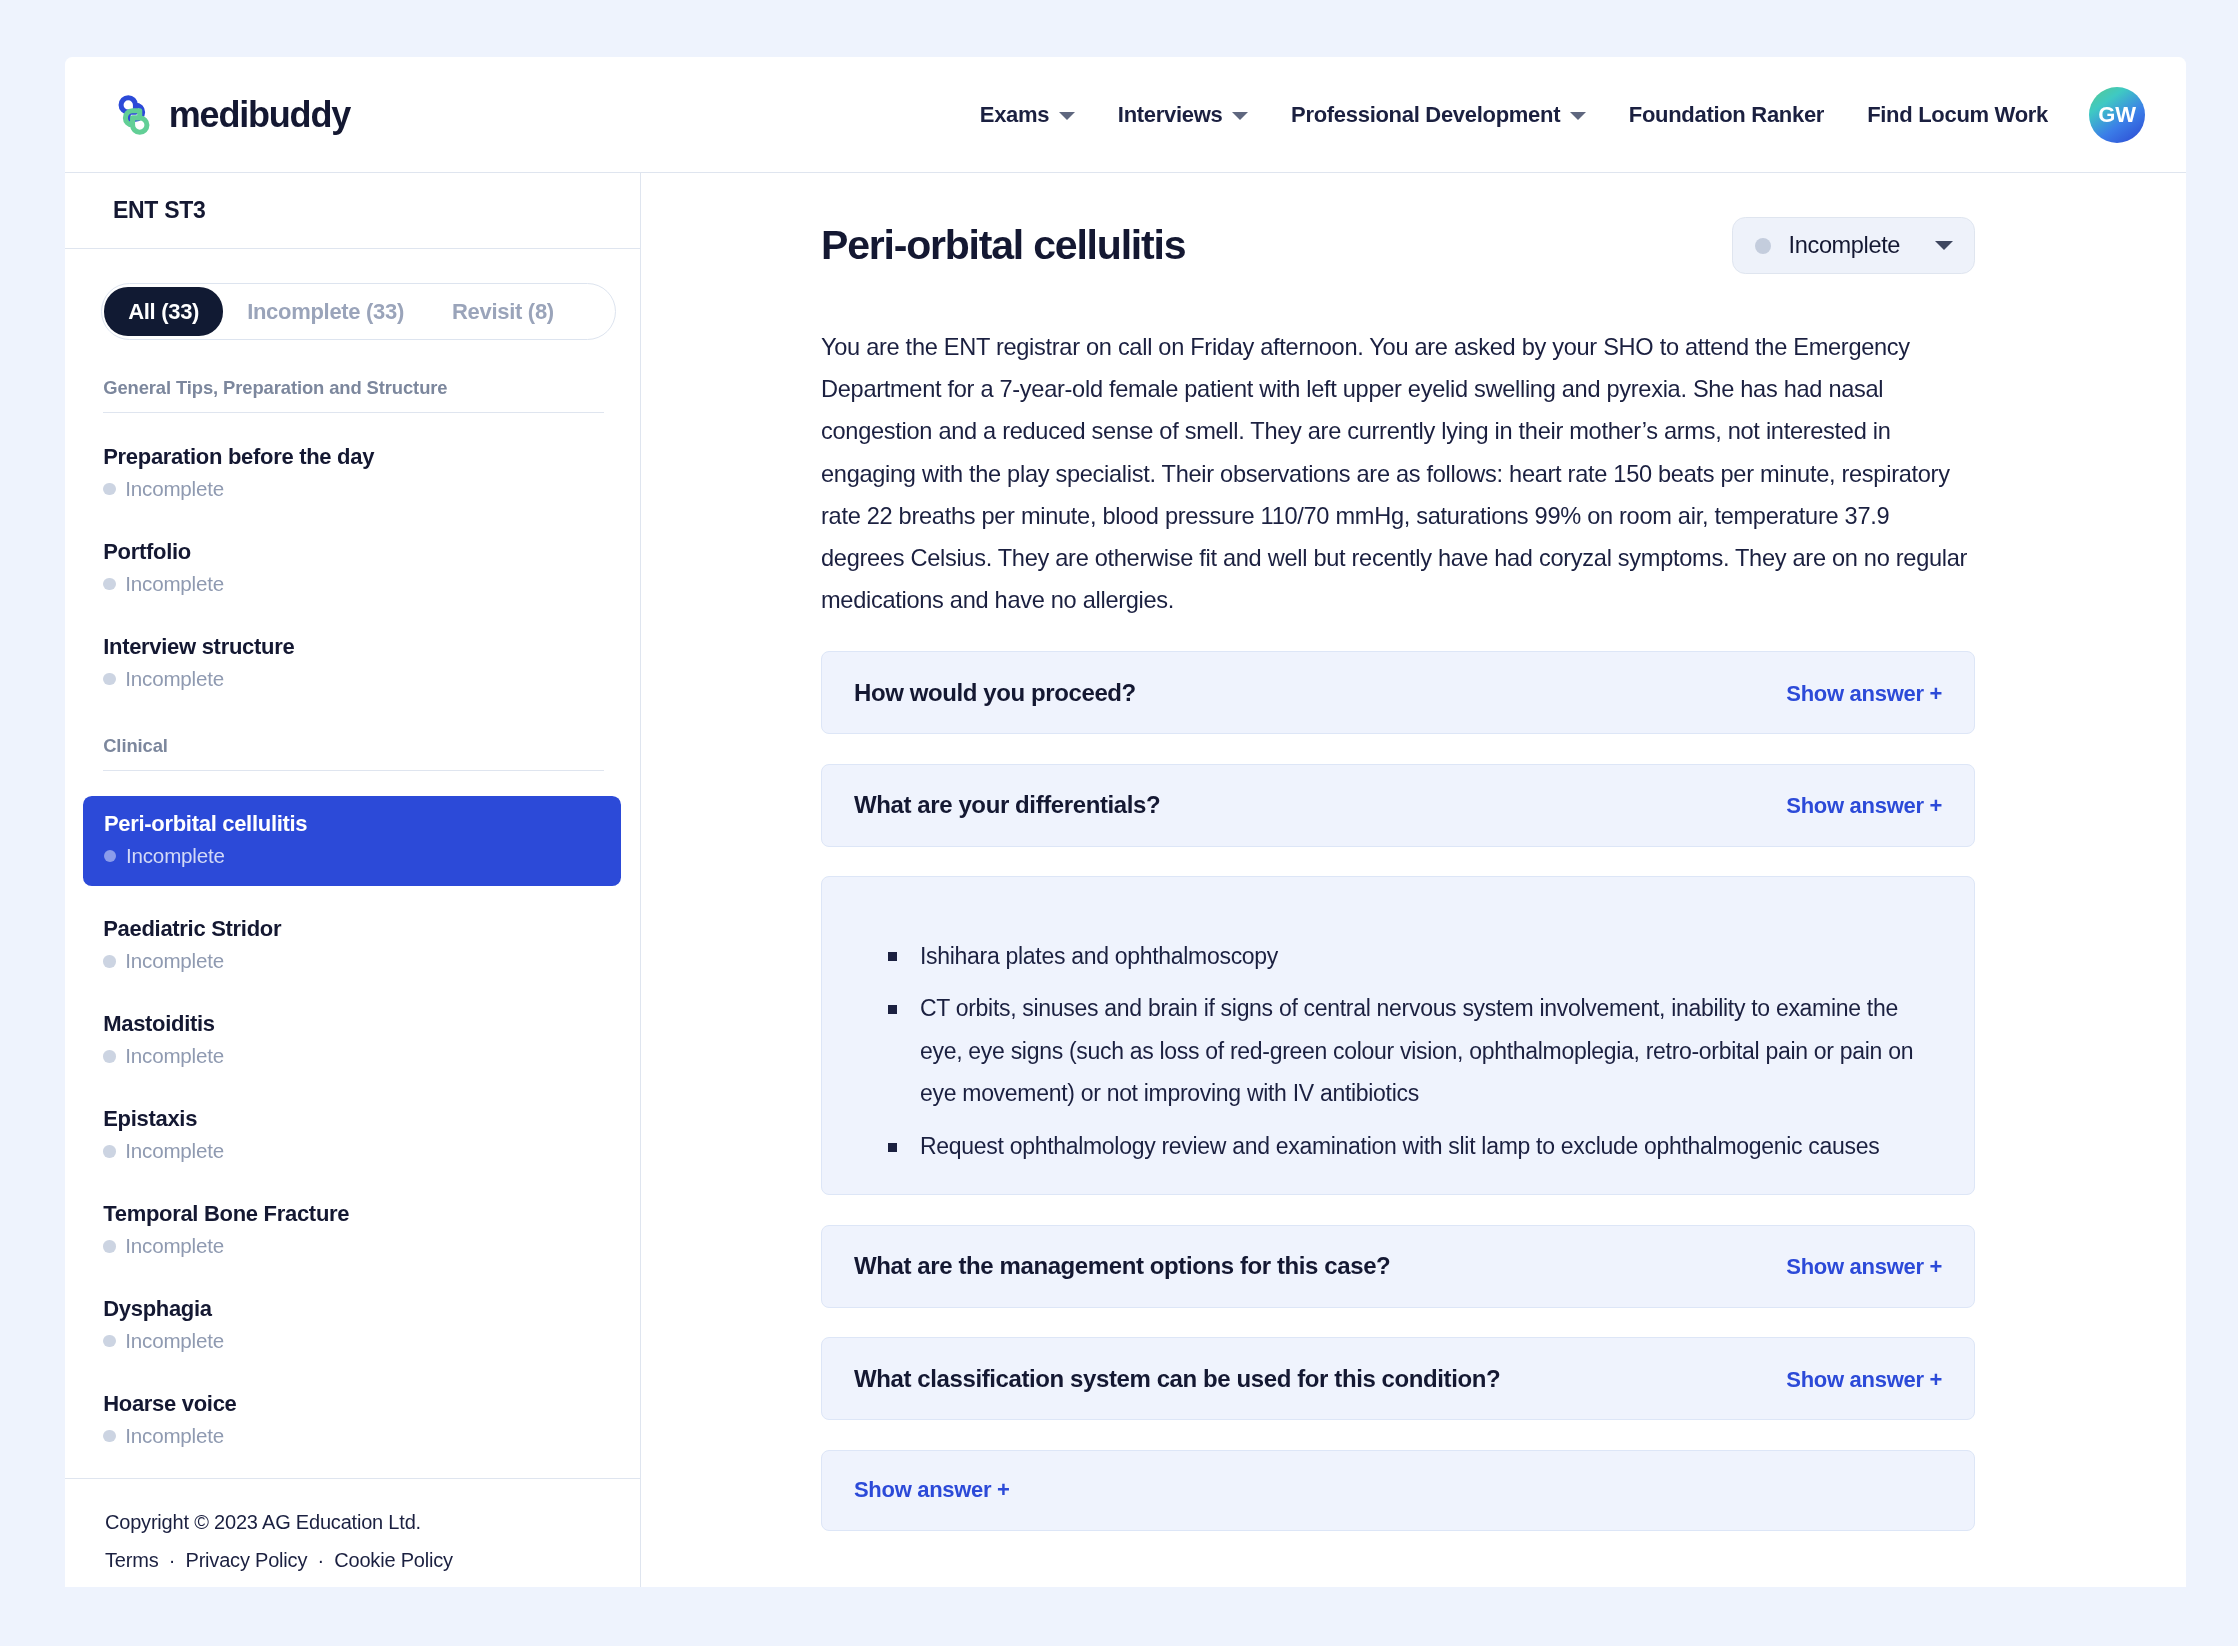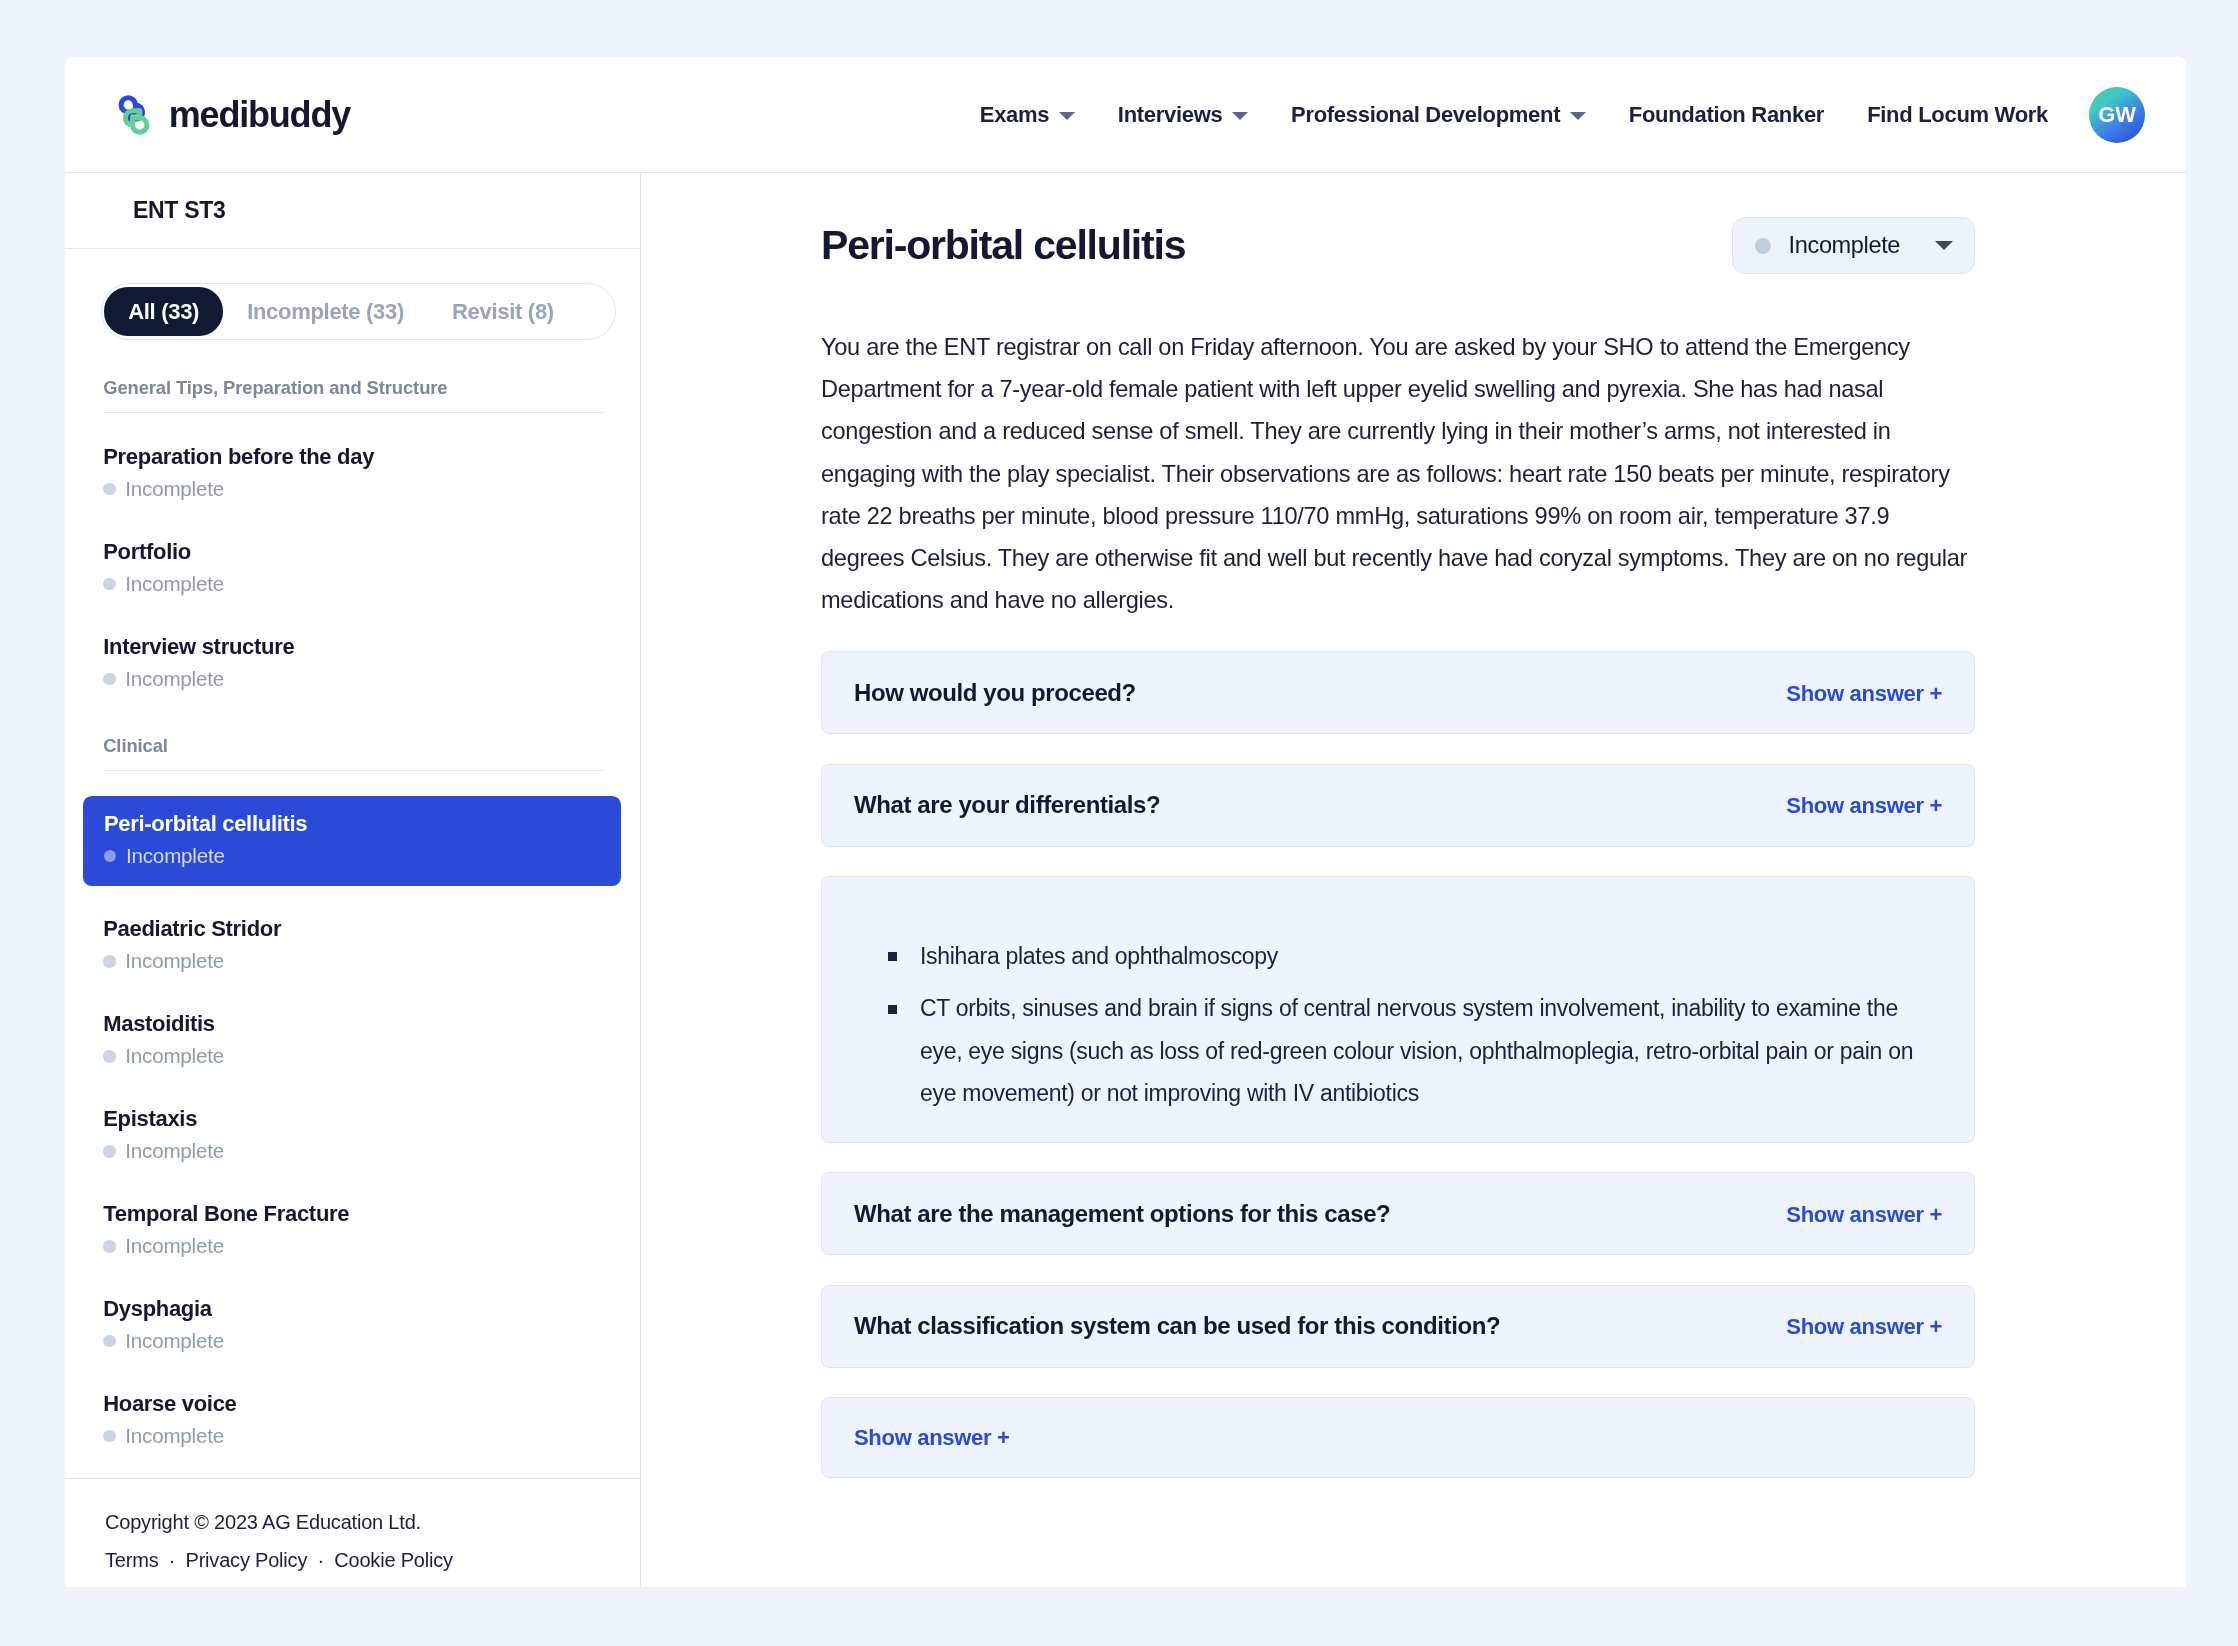--- a/index.html
+++ b/index.html
@@ -98,21 +98,21 @@
     border-right: 1.5px solid #dfe5ef;
     display: flex;
     flex-direction: column;
     min-height: 0;
   }
   .sb-title-row {
     height: 76px;
     flex: 0 0 76px;
     display: flex;
     align-items: center;
-    padding-left: 68px;
+    padding-left: 48px;
     border-bottom: 1.5px solid #dfe5ef;
     text-align: center;
   }
   .sb-title {
     font-size: 23px;
     font-weight: 700;
     color: #141832;
     letter-spacing: -0.3px;
   }
   .sb-scroll {
@@ -492,20 +492,21 @@
           <div class="qcard-head">
             <span class="qtext">What are your differentials?</span>
             <span class="qtoggle">Show answer +</span>
           </div>
         </div>
 
         <div class="qcard">
           <ul class="answer">
             <li>Ishihara plates and ophthalmoscopy</li>
             <li>CT orbits, sinuses and brain if signs of central nervous system involvement, inability to examine the eye, eye signs (such as loss of red-green colour vision, ophthalmoplegia, retro-orbital pain or pain on eye movement) or not improving with IV antibiotics</li>
+            <li>Request ophthalmology review and examination with slit lamp to exclude ophthalmogenic causes</li>
           </ul>
         </div>
 
         <div class="qcard">
           <div class="qcard-head">
             <span class="qtext">What are the management options for this case?</span>
             <span class="qtoggle">Show answer +</span>
           </div>
         </div>
 

